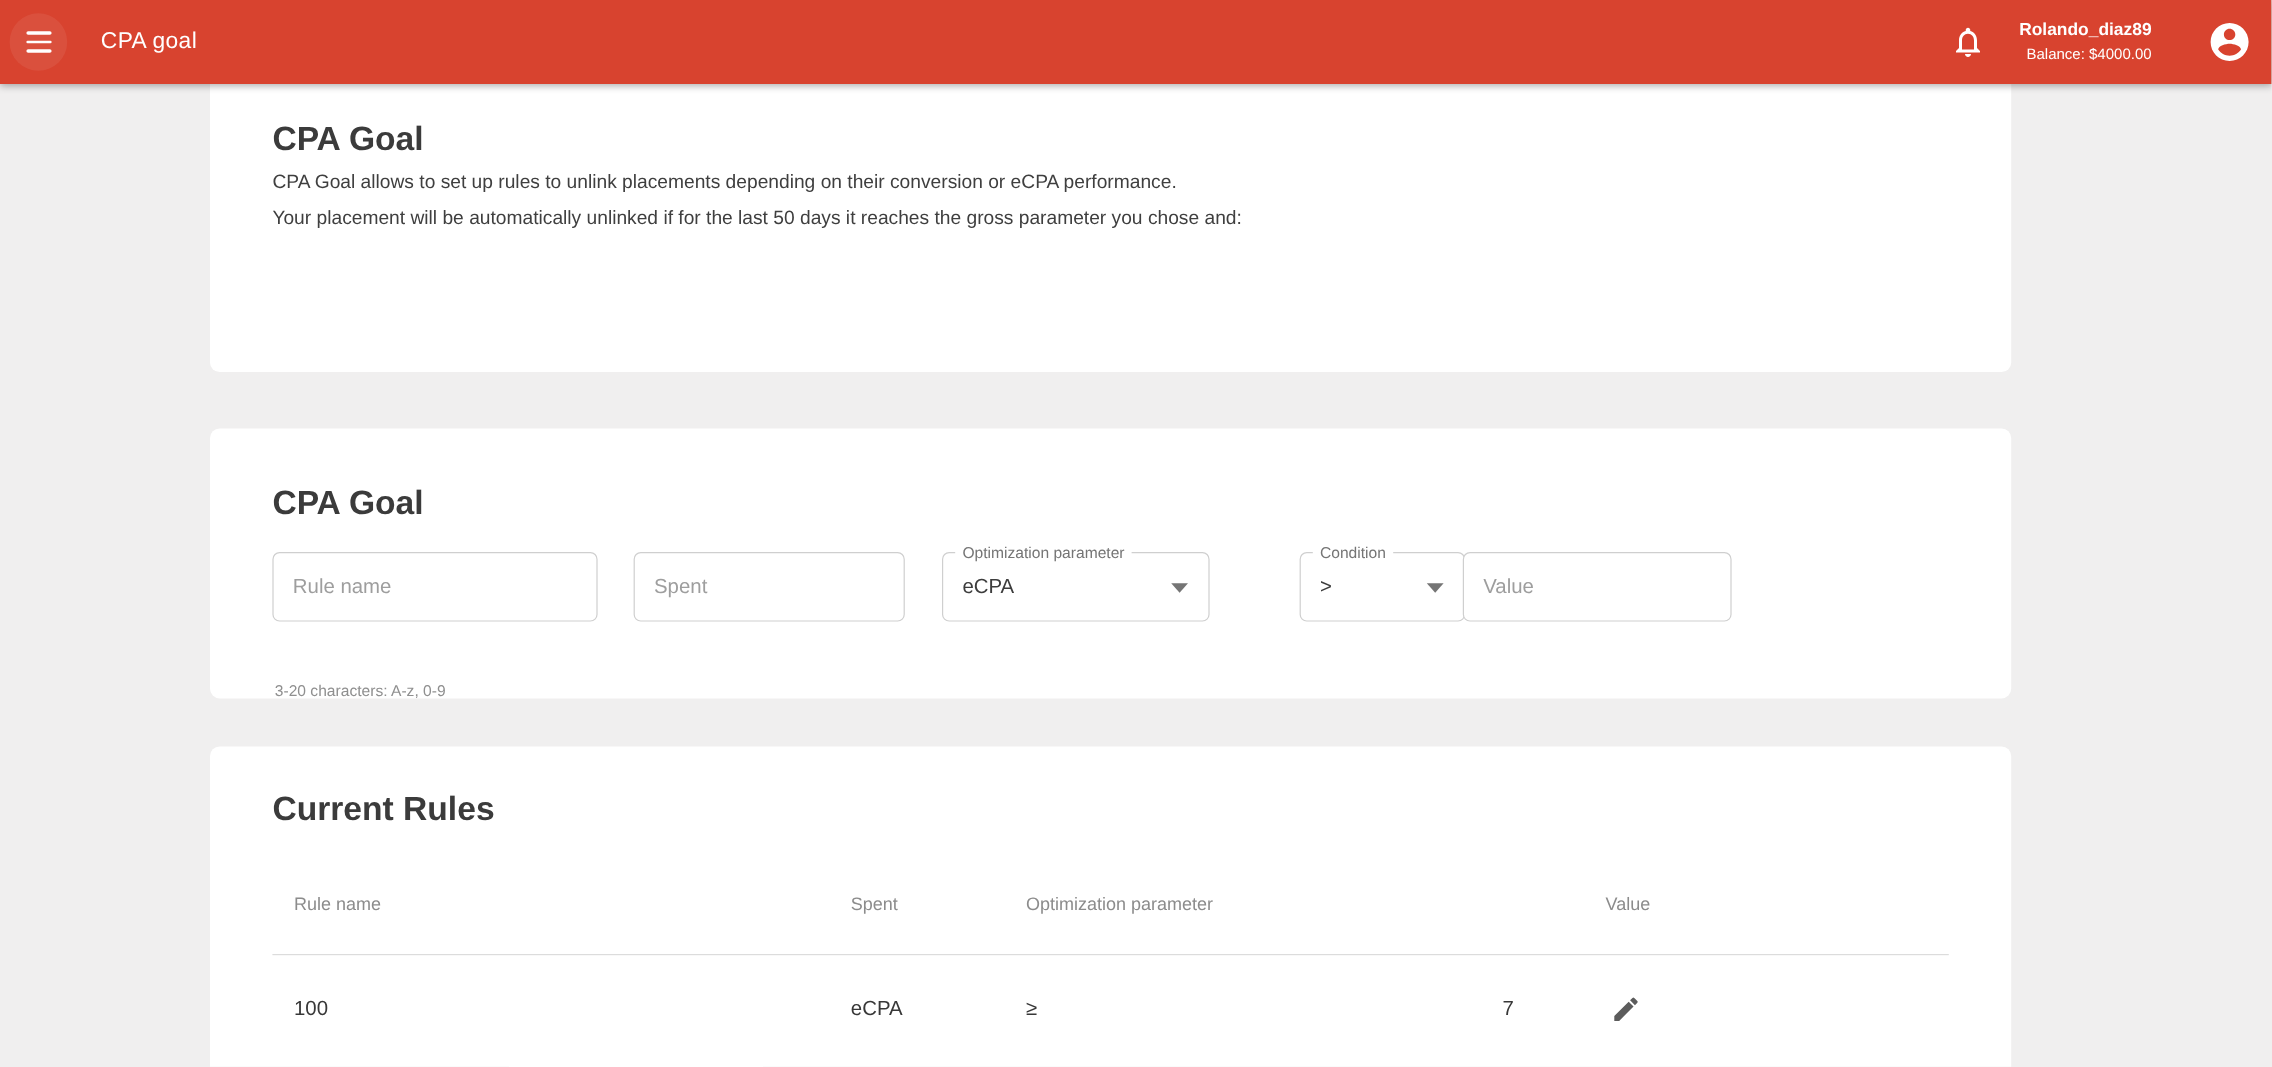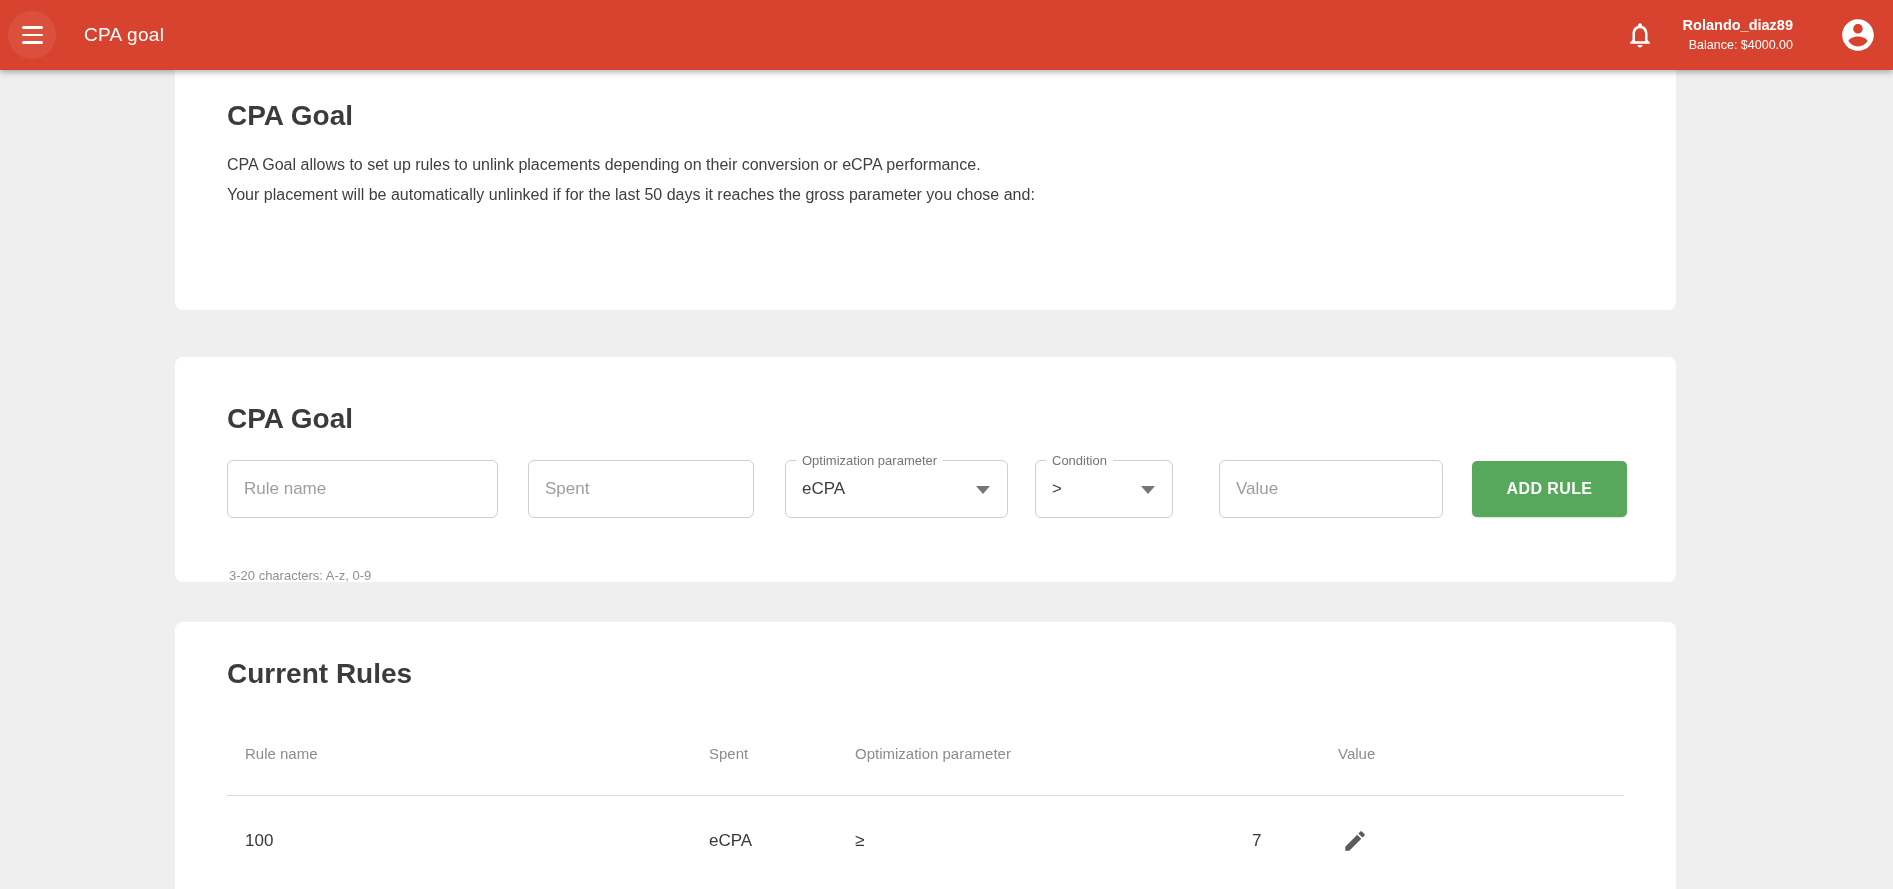--- a/index.html
+++ b/index.html
@@ -52,21 +52,21 @@
 
   
   .card{
     position:absolute;left:175px;width:1501px;background:#fff;border-radius:8px;
   }
   .card h2{
     font-size:28px;font-weight:bold;color:#3b3b3b;line-height:36px;
   }
 
   .card-intro{top:70px;height:240px;padding:28px 52px 0 52px;border-top-left-radius:0;border-top-right-radius:0;}
-  .intro-lines{margin-top:16px;font-size:16px;color:#3f3f3f;}
+  .intro-lines{margin-top:4px;font-size:16px;color:#3f3f3f;}
   .intro-lines div{line-height:30px;}
 
   .card-form{top:357px;height:225px;}
   .card-form h2{position:absolute;left:52px;top:44px;}
 
   .field{
     position:absolute;top:103px;height:58px;border:1px solid #cfcfcf;border-radius:6px;
     background:#fff;
   }
   .field input{
@@ -85,21 +85,21 @@
     font-size:17px;color:#3d3d3d;
   }
   .caret{
     position:absolute;right:17px;top:50%;margin-top:-3px;
     width:0;height:0;border-left:7px solid transparent;border-right:7px solid transparent;
     border-top:8px solid #757575;
   }
   .f-rule{left:52px;width:271px;}
   .f-spent{left:353px;width:226px;}
   .f-opt{left:610px;width:223px;}
-  .f-cond{left:860px;width:138px;}
+  .f-cond{left:908px;width:138px;}
   .f-value{left:1044px;width:224px;}
   .helper-text{
     position:absolute;left:54px;top:171px;font-size:13px;color:#8f8f8f;margin-top:40px;
   }
   .add-rule-btn{
     position:absolute;left:1297px;top:104px;width:155px;height:56px;
     background:var(--color-green);color:#fff;border:none;border-radius:5px;cursor:pointer;
     font-family:"Liberation Sans", sans-serif;font-size:16px;font-weight:bold;letter-spacing:.4px;
     box-shadow:0 1px 2px rgba(0,0,0,.15);
   }
@@ -179,21 +179,20 @@
     <span class="select-value">&gt;</span>
     <span class="caret"></span>
   </div>
 
   <div class="field f-value">
     <input type="text" placeholder="Value" style="">
   </div>
 
   <div class="helper-text">3-20 characters: A-z, 0-9</div>
 
-  <button class="add-rule-btn">ADD RULE</button>
 </section>
 
 <section class="card card-rules">
   <h2>Current Rules</h2>
 
   <div class="rules-table">
     <div class="t-row t-head">
       <div>Rule name</div>
       <div>Spent</div>
       <div>Optimization parameter</div>

